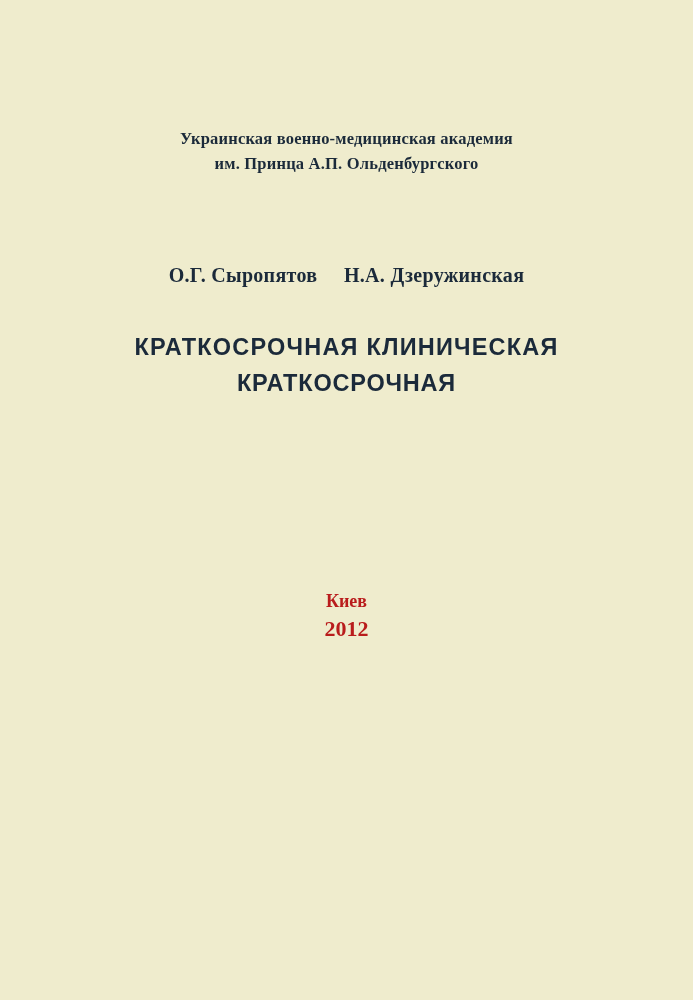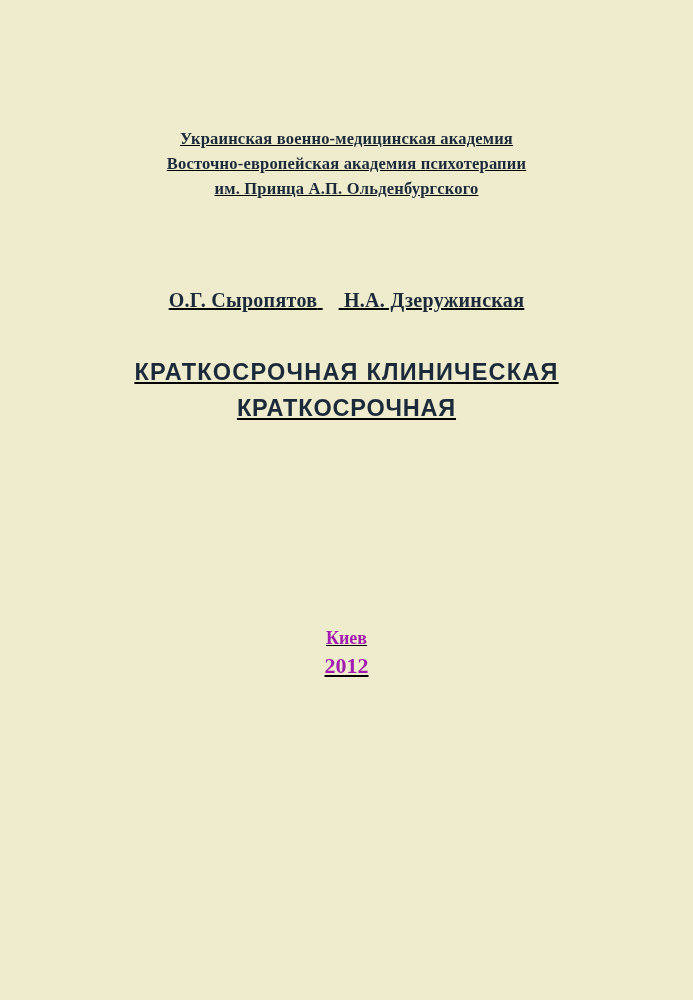--- a/index.html
+++ b/index.html
@@ -21,21 +21,20 @@
   }
   .content {
     position: absolute;
     left: 0;
     top: 0;
     width: 693px;
     height: 736px;
     display: flex;
     flex-direction: column;
     align-items: center;
-    text-decoration: underline;
   }
   .affiliation {
     margin-top: 126px;
     text-align: center;
     color: #1b2a3a;
     font-family: "Liberation Serif", serif;
     font-weight: bold;
     font-size: 16.5px;
     line-height: 25px;
     letter-spacing: 0.2px;
@@ -71,40 +70,39 @@
     letter-spacing: 1.2px;
   }
   .title .line2 {
     letter-spacing: 0.8px;
   }
   .spacer {
     flex: 1 1 auto;
   }
   .imprint {
     text-align: center;
-    color: #a21caf;
+    color: #b91c1c;
     font-family: "Liberation Serif", serif;
     font-weight: bold;
     font-size: 18px;
     line-height: 28px;
-    margin-bottom: 56px;
+    margin-bottom: 93px;
   }
   .imprint .year {
     font-size: 22px;
   }
 </style>
 </head>
 <body>
 
 <div class="page">
   <div class="content">
 
     <div class="affiliation">
       <div>Украинская военно-медицинская академия</div>
-      <div>Восточно-европейская академия психотерапии</div>
       <div>им. Принца А.П. Ольденбургского</div>
     </div>
 
     <div class="authors">
       <span>О.Г. Сыропятов</span>
       <span class="sep"></span>
       <span>Н.А. Дзеружинская</span>
     </div>
 
     <div class="title">

